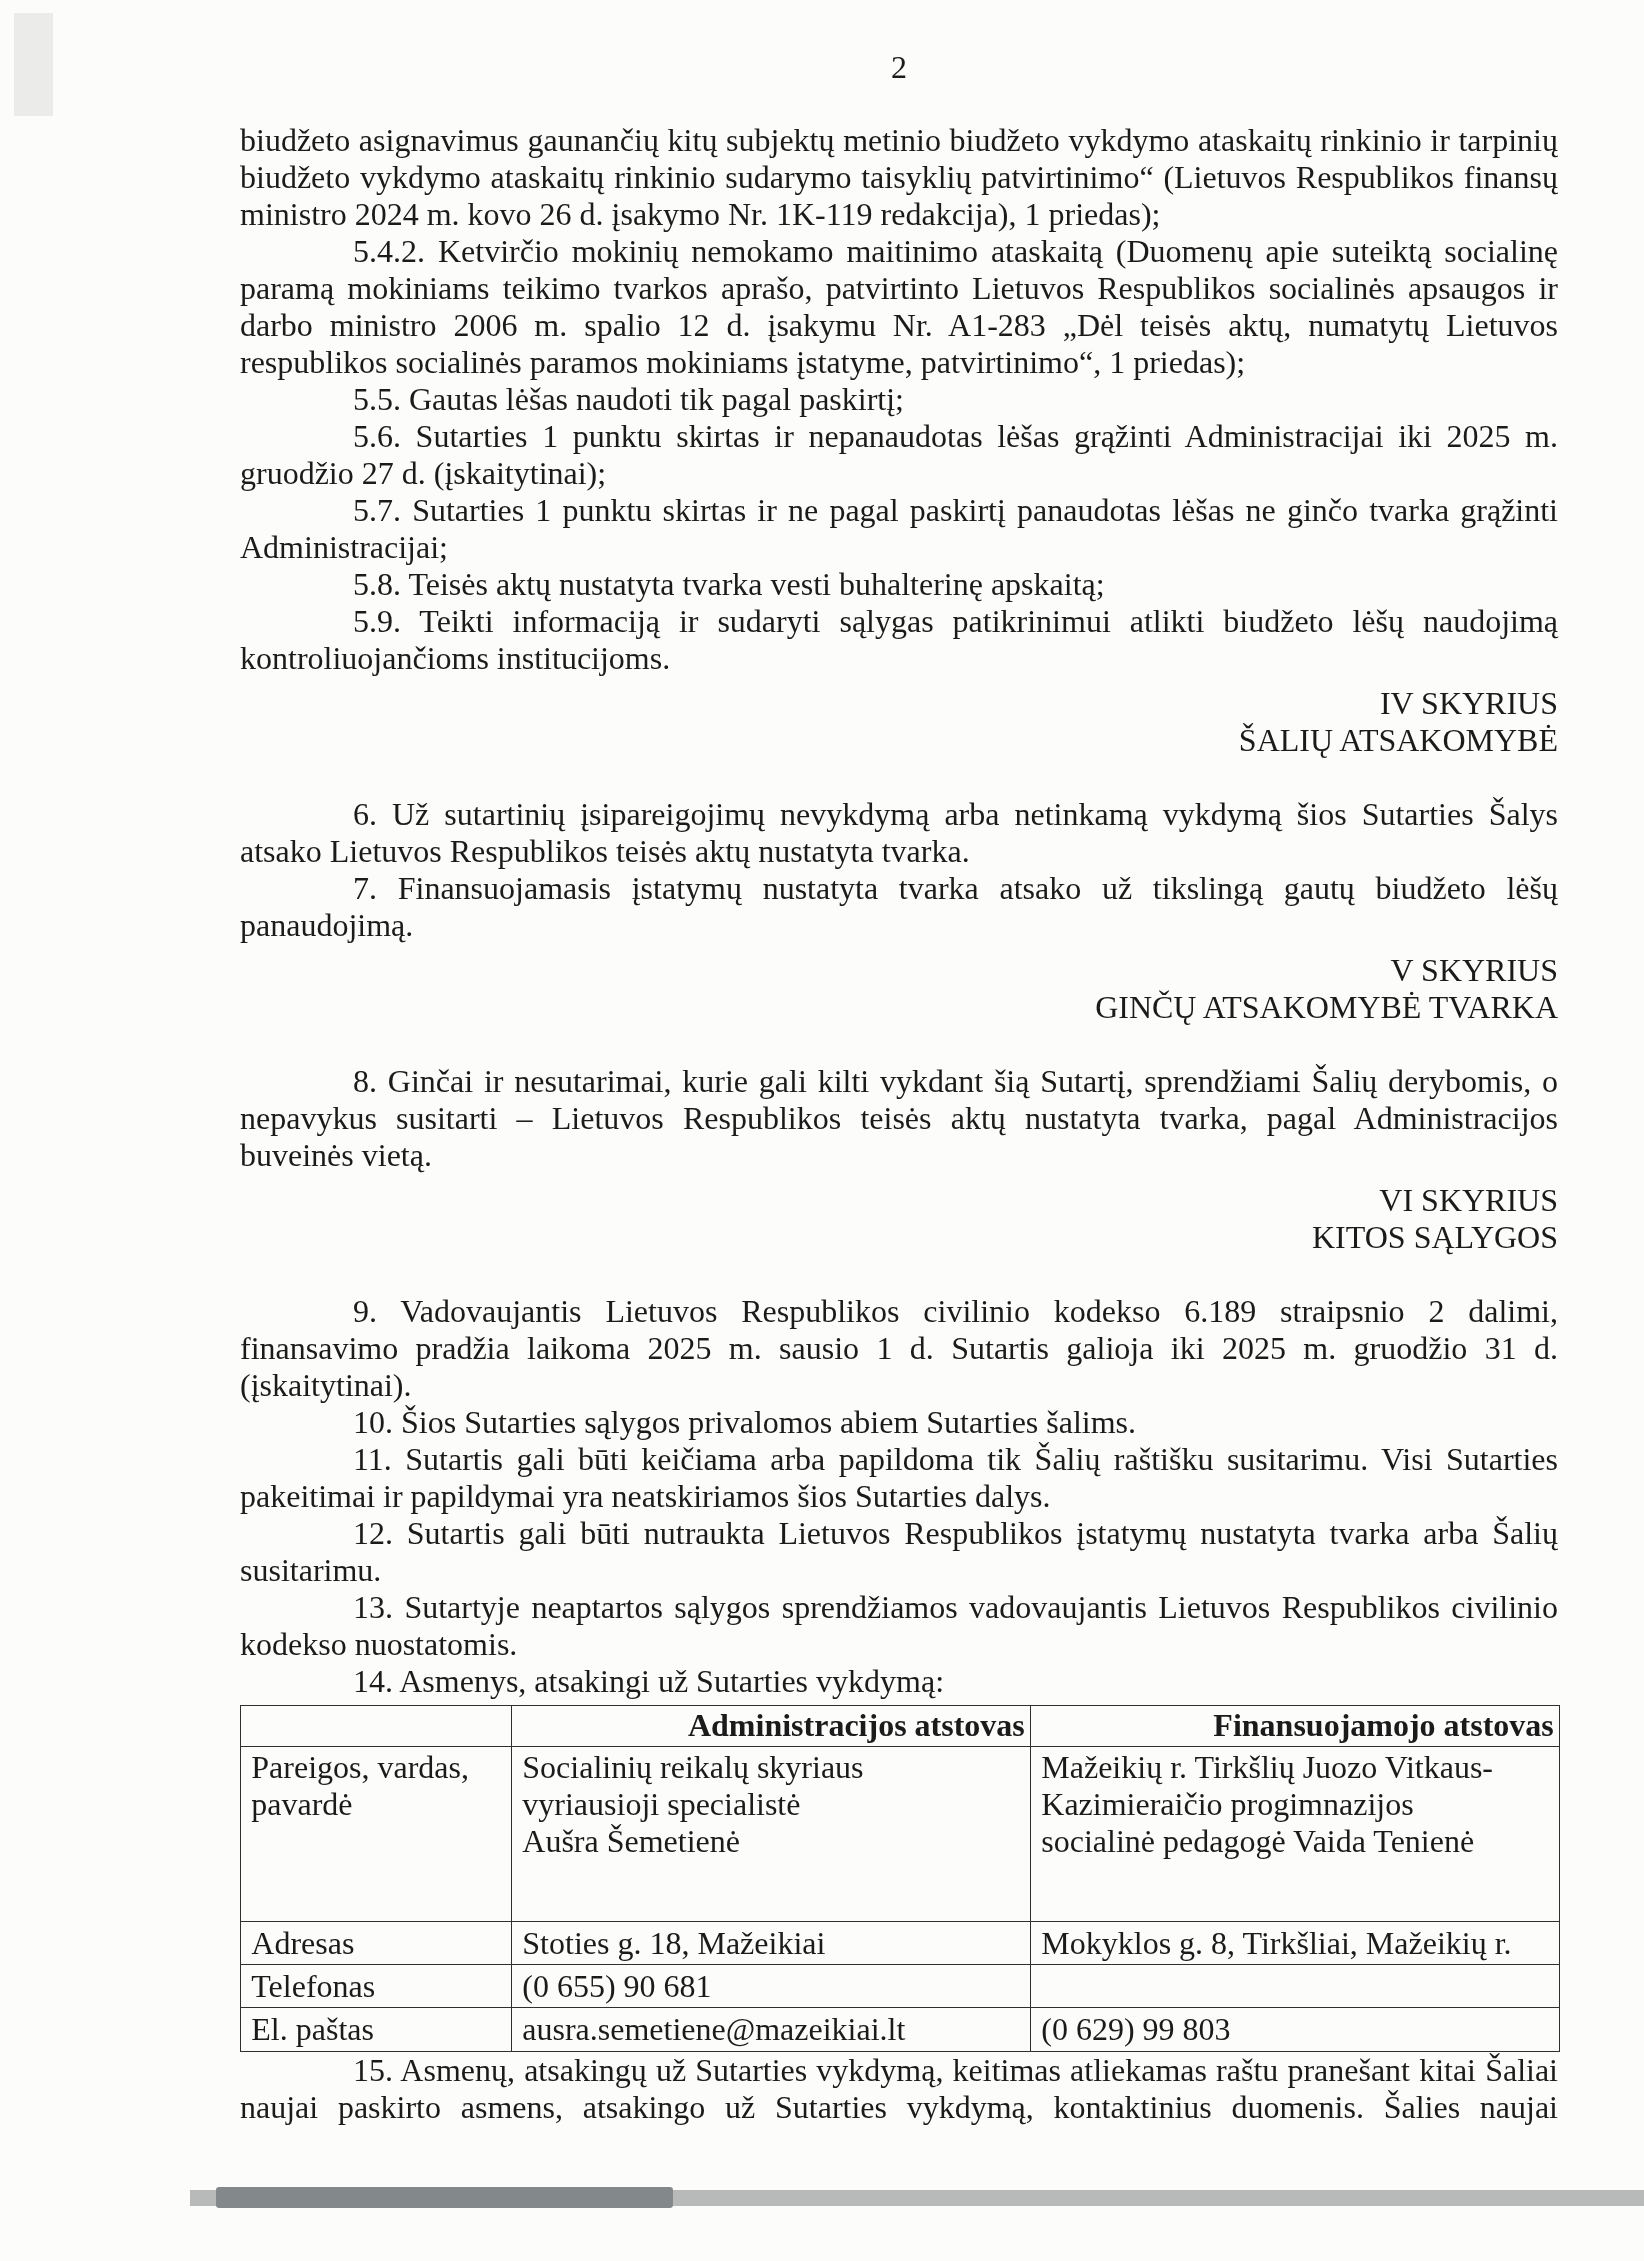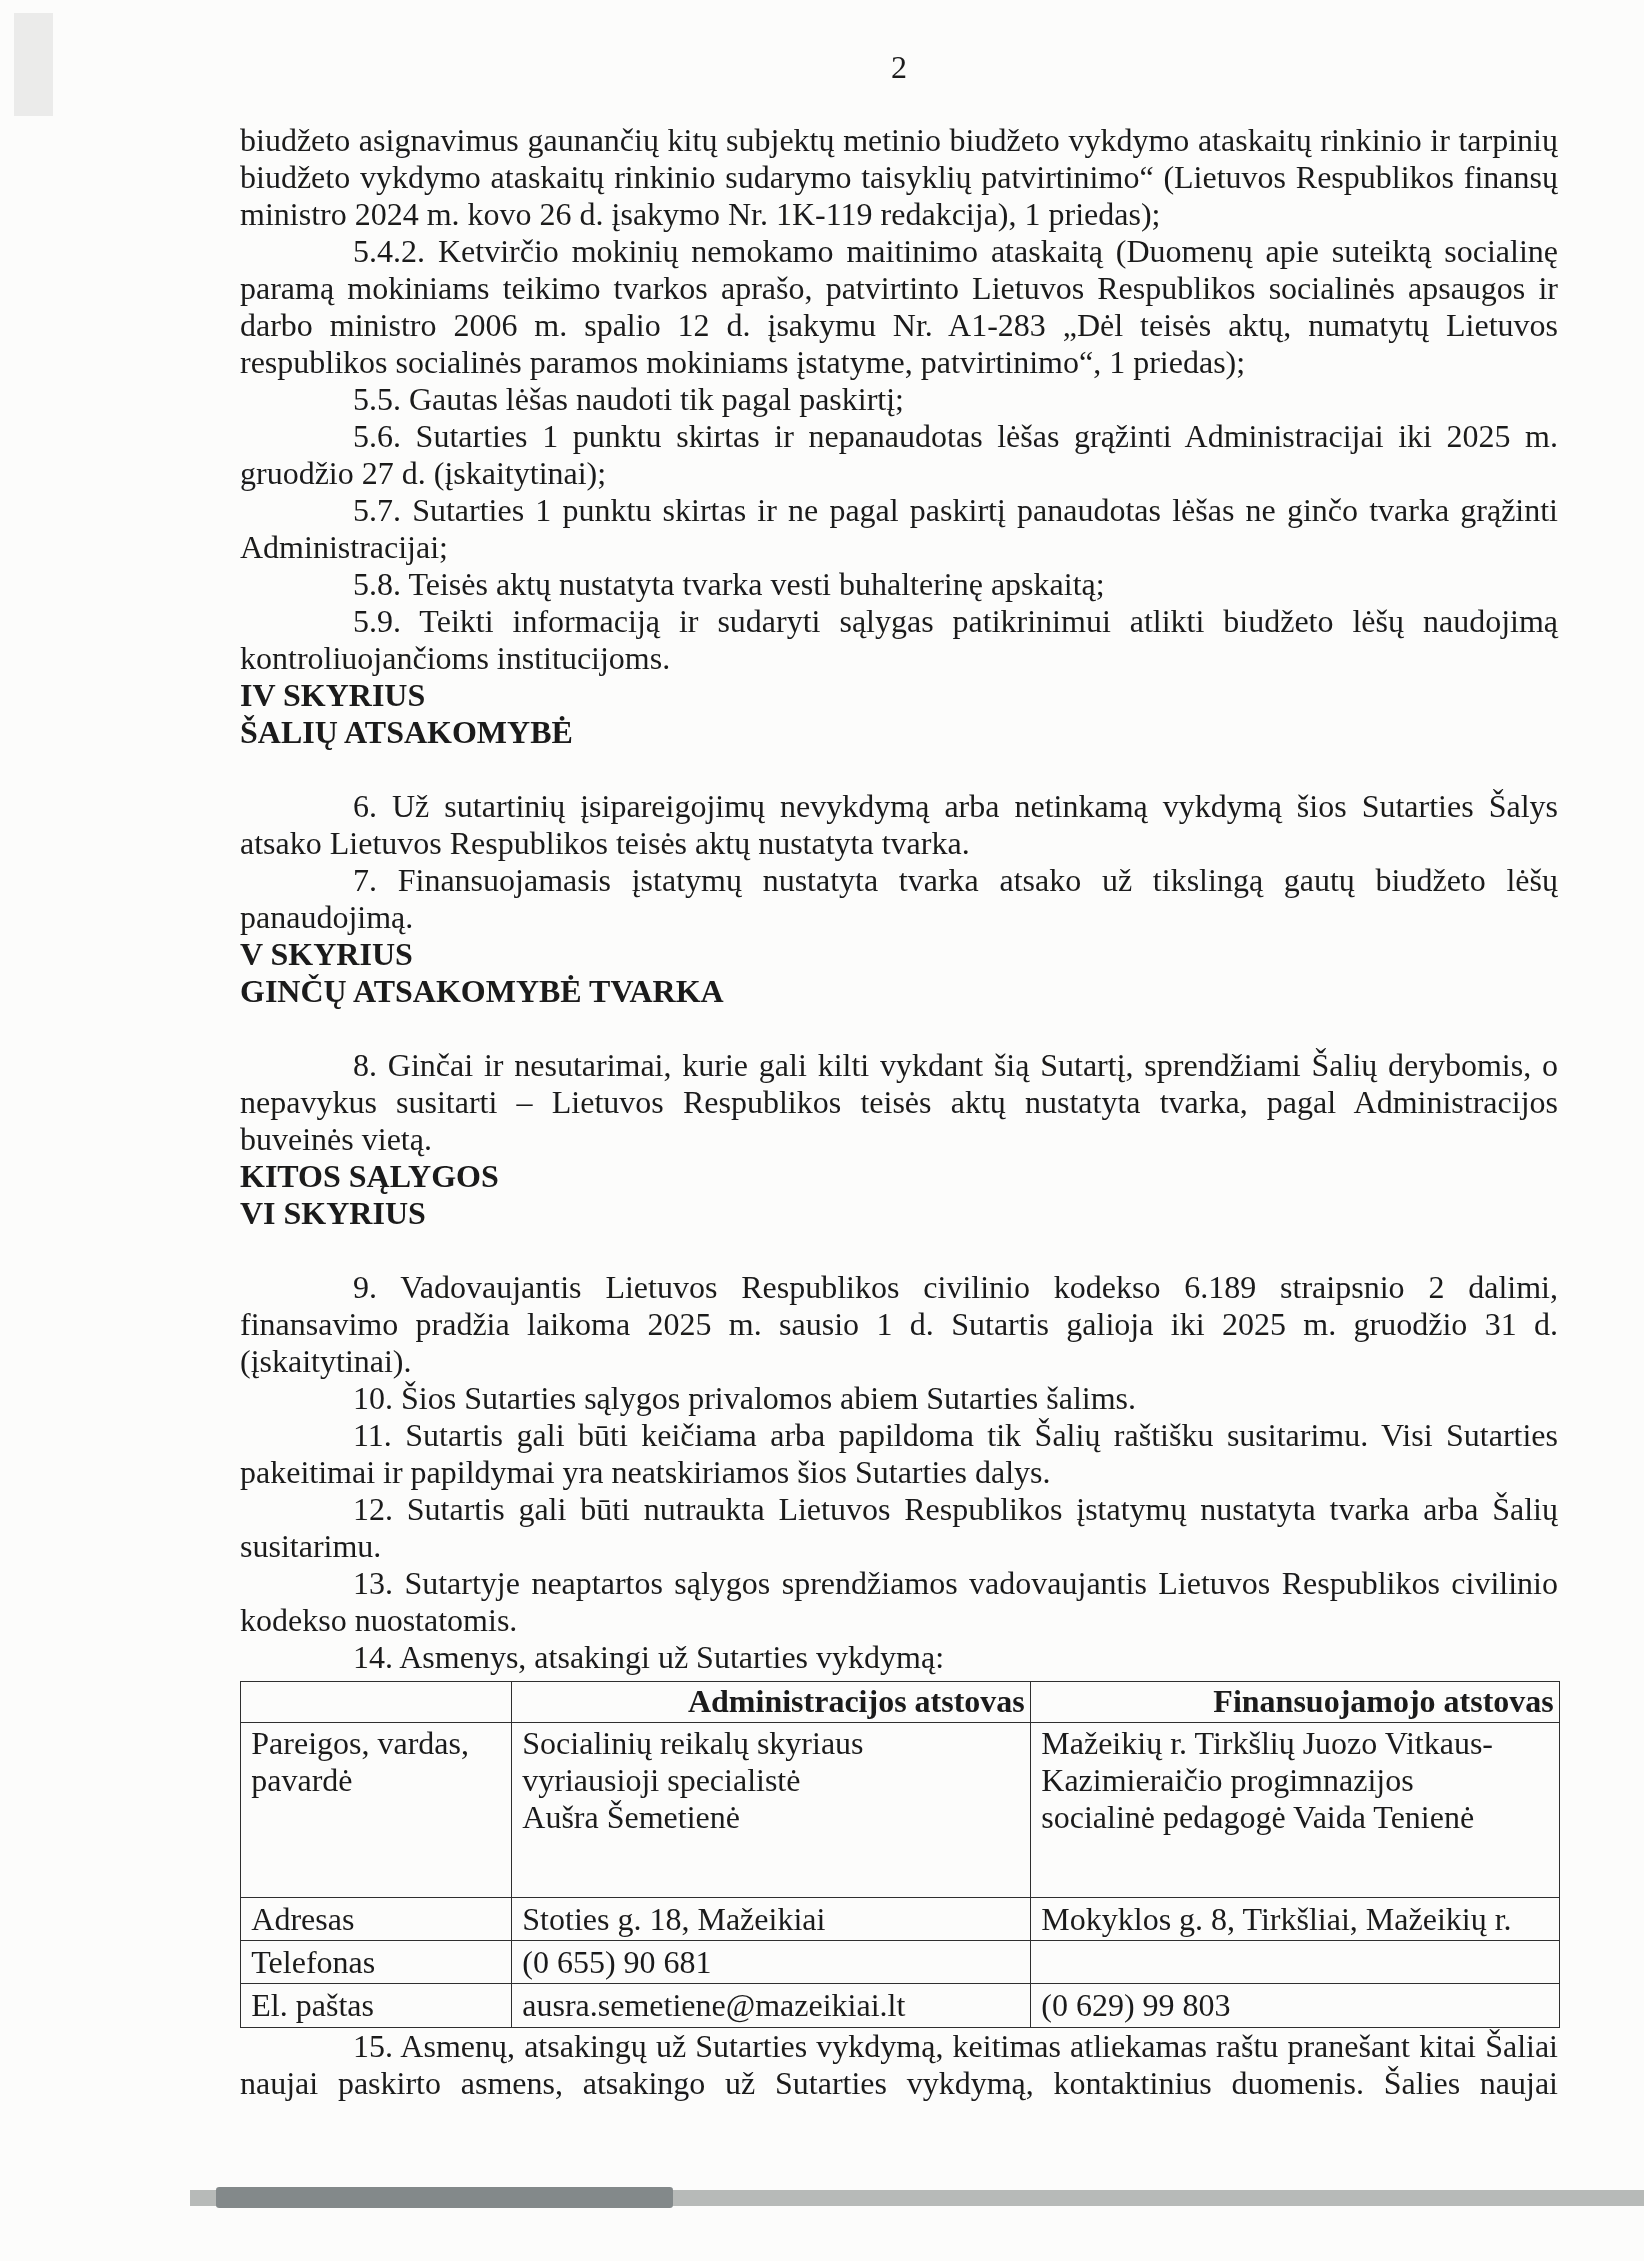--- a/index.html
+++ b/index.html
@@ -25,23 +25,23 @@
     margin-bottom: 36px;
   }
   p {
     margin: 0;
     text-align: justify;
     text-indent: 113px;
   }
   p.no-indent { text-indent: 0; }
   p.justify-last { text-align-last: justify; }
   .heading-block {
-    margin: 0 0 37px 0;
-    text-align: left;
-    font-weight: bold;
+    margin: 8px 0 37px 0;
+    text-align: right;
+    font-weight: normal;
   }
   table {
     border-collapse: collapse;
     width: 1318px;
     table-layout: fixed;
     margin-top: 5.2px;
   }
   col.c1 { width: 271px; }
   col.c2 { width: 519px; }
   col.c3 { width: 529px; }
@@ -99,22 +99,22 @@
   <p>7. Finansuojamasis įstatymų nustatyta tvarka atsako už tikslingą gautų biudžeto lėšų panaudojimą.</p>
 
   <div class="heading-block">
     <div>V SKYRIUS</div>
     <div>GINČŲ ATSAKOMYBĖ TVARKA</div>
   </div>
 
   <p>8. Ginčai ir nesutarimai, kurie gali kilti vykdant šią Sutartį, sprendžiami Šalių derybomis, o nepavykus susitarti – Lietuvos Respublikos teisės aktų nustatyta tvarka, pagal Administracijos buveinės vietą.</p>
 
   <div class="heading-block">
+    <div>VI SKYRIUS</div>
     <div>KITOS SĄLYGOS</div>
-    <div>VI SKYRIUS</div>
   </div>
 
   <p>9. Vadovaujantis Lietuvos Respublikos civilinio kodekso 6.189 straipsnio 2 dalimi, finansavimo pradžia laikoma 2025 m. sausio 1 d. Sutartis galioja iki 2025 m. gruodžio 31 d. (įskaitytinai).</p>
   <p>10. Šios Sutarties sąlygos privalomos abiem Sutarties šalims.</p>
   <p>11. Sutartis gali būti keičiama arba papildoma tik Šalių raštišku susitarimu. Visi Sutarties pakeitimai ir papildymai yra neatskiriamos šios Sutarties dalys.</p>
   <p>12. Sutartis gali būti nutraukta Lietuvos Respublikos įstatymų nustatyta tvarka arba Šalių susitarimu.</p>
   <p>13. Sutartyje neaptartos sąlygos sprendžiamos vadovaujantis Lietuvos Respublikos civilinio kodekso nuostatomis.</p>
   <p>14. Asmenys, atsakingi už Sutarties vykdymą:</p>
 
   <table>

